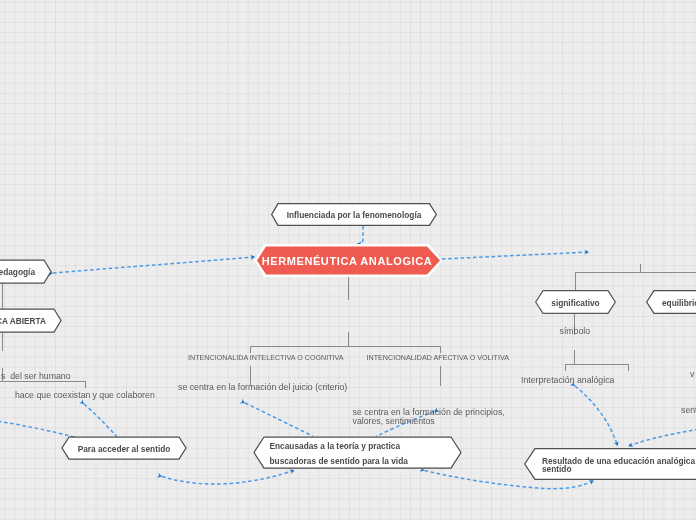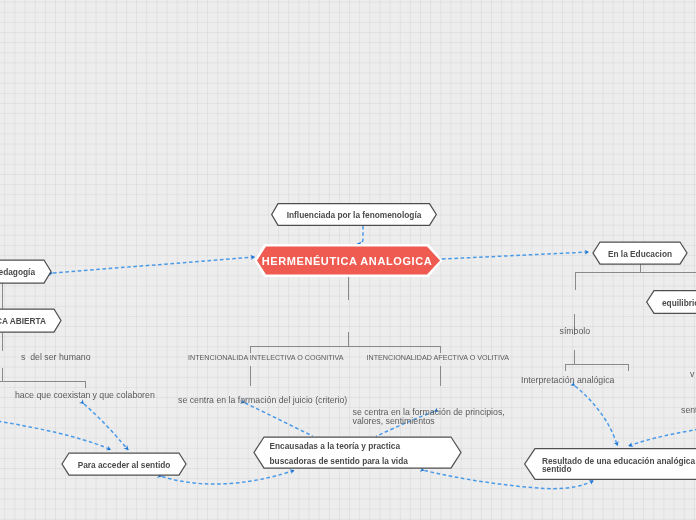--- a/index.html
+++ b/index.html
@@ -106,64 +106,64 @@
 </div>
 
 <div class="node" style="left:-92px;top:308px;width:154px;height:24px;">
   <svg width="154" height="25" viewBox="0 0 154 25">
         <path d="M7,1 L146,1 L153,12.5 L146,24 L7,24 L0,12.5 Z" fill="#ffffff" stroke="#4f4f4f" stroke-width="1.25"></path>
       </svg>
   <div class="txt" style="justify-content:flex-end;padding-right:16px;">CA ABIERTA</div>
 </div>
 
 
-<div class="node" style="left:592px;top:241px;width:96px;height:24px;">
-  <svg width="96" height="24" viewBox="0 0 96 24">
-        <path d="M8,1 L88,1 L95,12 L88,23 L8,23 L1,12 Z" fill="#ffffff" stroke="#4f4f4f" stroke-width="1.25"></path>
+
+<div class="node" style="left:535px;top:290px;width:81px;height:24px;">
+  <svg width="81" height="24" viewBox="0 0 81 24">
+        <path d="M8,0.7 L73,0.7 L80.3,12 L73,23.3 L8,23.3 L0.7,12 Z" fill="#ffffff" stroke="#595959" stroke-width="1.25"></path>
       </svg>
-  <div class="txt" style="justify-content:center;">En la Educacion</div>
+  <div class="txt" style="justify-content:center;">significativo</div>
 </div>
-
 
 <div class="node" style="left:646px;top:290px;width:110px;height:24px;">
   <svg width="110" height="24" viewBox="0 0 110 24">
         <path d="M8,0.7 L102,0.7 L109.3,12 L102,23.3 L8,23.3 L0.7,12 Z" fill="#ffffff" stroke="#4f4f4f" stroke-width="1.25"></path>
       </svg>
   <div class="txt" style="padding-left:16px;">equilibrio</div>
 </div>
 
 <div class="node" style="left:253px;top:436px;width:209px;height:33px;">
   <svg width="209" height="33" viewBox="0 0 209 33">
         <path d="M11,1 L198,1 L208,16.5 L198,32 L11,32 L1,16.5 Z" fill="#ffffff" stroke="#4f4f4f" stroke-width="1.25"></path>
       </svg>
   <div class="txt" style="padding-left:16.5px;padding-right:18px;line-height:15px;">Encausadas a la teoría y practica
 buscadoras de sentido para la vida</div>
 </div>
 
-<div class="node" style="left:61px;top:452px;width:126px;height:24px;">
+<div class="node" style="left:61px;top:436px;width:126px;height:24px;">
   <svg width="126" height="24" viewBox="0 0 126 24">
         <path d="M8,1 L118,1 L125,12 L118,23 L8,23 L1,12 Z" fill="#ffffff" stroke="#4f4f4f" stroke-width="1.25"></path>
       </svg>
   <div class="txt" style="justify-content:center;">Para acceder al sentido</div>
 </div>
 
 <div class="node" style="left:524px;top:448px;width:230px;height:32px;">
   <svg width="230" height="32" viewBox="0 0 230 32">
         <path d="M11,0.7 L219,0.7 L229.3,16 L219,31.3 L11,31.3 L0.7,16 Z" fill="#ffffff" stroke="#4f4f4f" stroke-width="1.25"></path>
       </svg>
   <div class="txt" style="padding-left:18px;padding-right:18px;line-height:7.7px;padding-top:1.5px;">Resultado de una educación analógica del
 sentido</div>
 </div>
 
 <div class="lab caps" style="left:188px;top:354px;">INTENCIONALIDA INTELECTIVA O COGNITIVA</div>
 <div class="lab caps" style="left:366.5px;top:354px;">INTENCIONALIDAD AFECTIVA O VOLITIVA</div>
-<div class="lab" style="left:166px;top:396px;padding-left:12px;">se centra en la formación del juicio (criterio)</div>
+<div class="lab" style="left:166px;top:383px;padding-left:12px;">se centra en la formación del juicio (criterio)</div>
 <div class="lab" style="left:352.5px;top:391px;white-space:pre;line-height:9px;margin-top:17px;">se centra en la formación de principios,
 valores, sentimientos</div>
-<div class="lab" style="left:1px;top:353px;white-space:pre;margin-left:20px;">s  del ser humano</div>
+<div class="lab" style="left:1px;top:372px;white-space:pre;">s  del ser humano</div>
 <div class="lab" style="left:15px;top:391px;">hace que coexistan</div>
 <div class="lab" style="left:92.5px;top:391px;">y que colaboren</div>
 <div class="lab" style="left:559.5px;top:327px;">símbolo</div>
 <div class="lab" style="left:521px;top:376px;">Interpretación analógica</div>
 <div class="lab" style="left:690px;top:370px;">v</div>
 <div class="lab" style="left:681px;top:406px;">sent</div>
 
 </div>
 
 </body></html>

